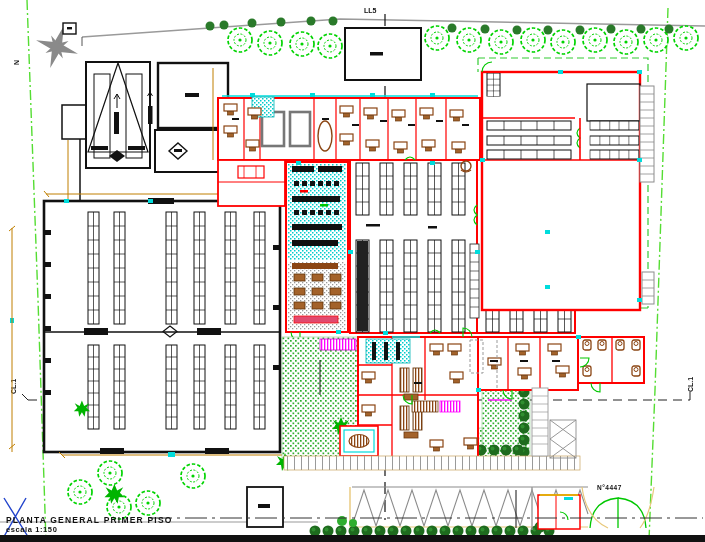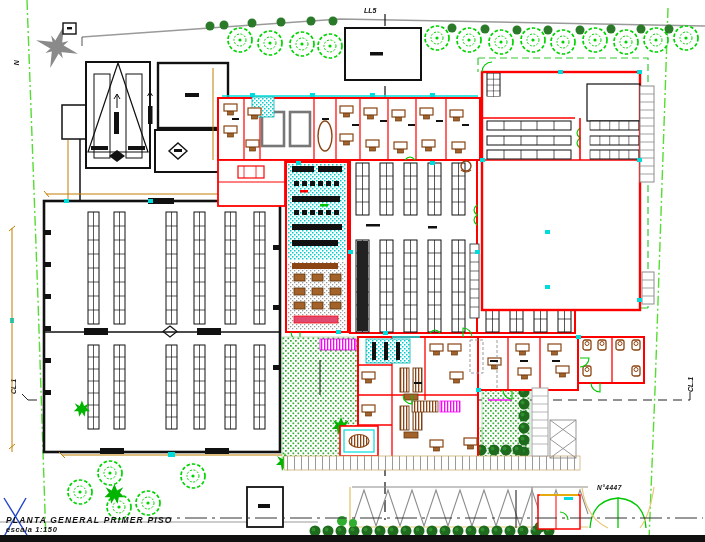--- a/index.html
+++ b/index.html
@@ -1,17 +1,17 @@
 <!DOCTYPE html>
 <html><head>
 <meta charset="utf-8">
 <style>
   html,body{margin:0;padding:0;background:#fff;}
   #stage{position:relative;width:705px;height:542px;background:#ffffff;overflow:hidden;
-         font-family:"Liberation Sans",sans-serif;font-style:italic;}
+         font-family:"Liberation Sans",sans-serif;}
   svg{display:block;}
   text{font-family:"Liberation Sans","DejaVu Sans",sans-serif;font-weight:bold;fill:#111;}
   .title-txt{font-size:8.5px;letter-spacing:1.2px;}
   .scale-txt{font-size:7.5px;letter-spacing:0.6px;}
   .axis-txt{font-size:7px;}
   .num-txt{font-size:6.5px;letter-spacing:0.5px;}
 </style>
 </head>
 <body>
 

